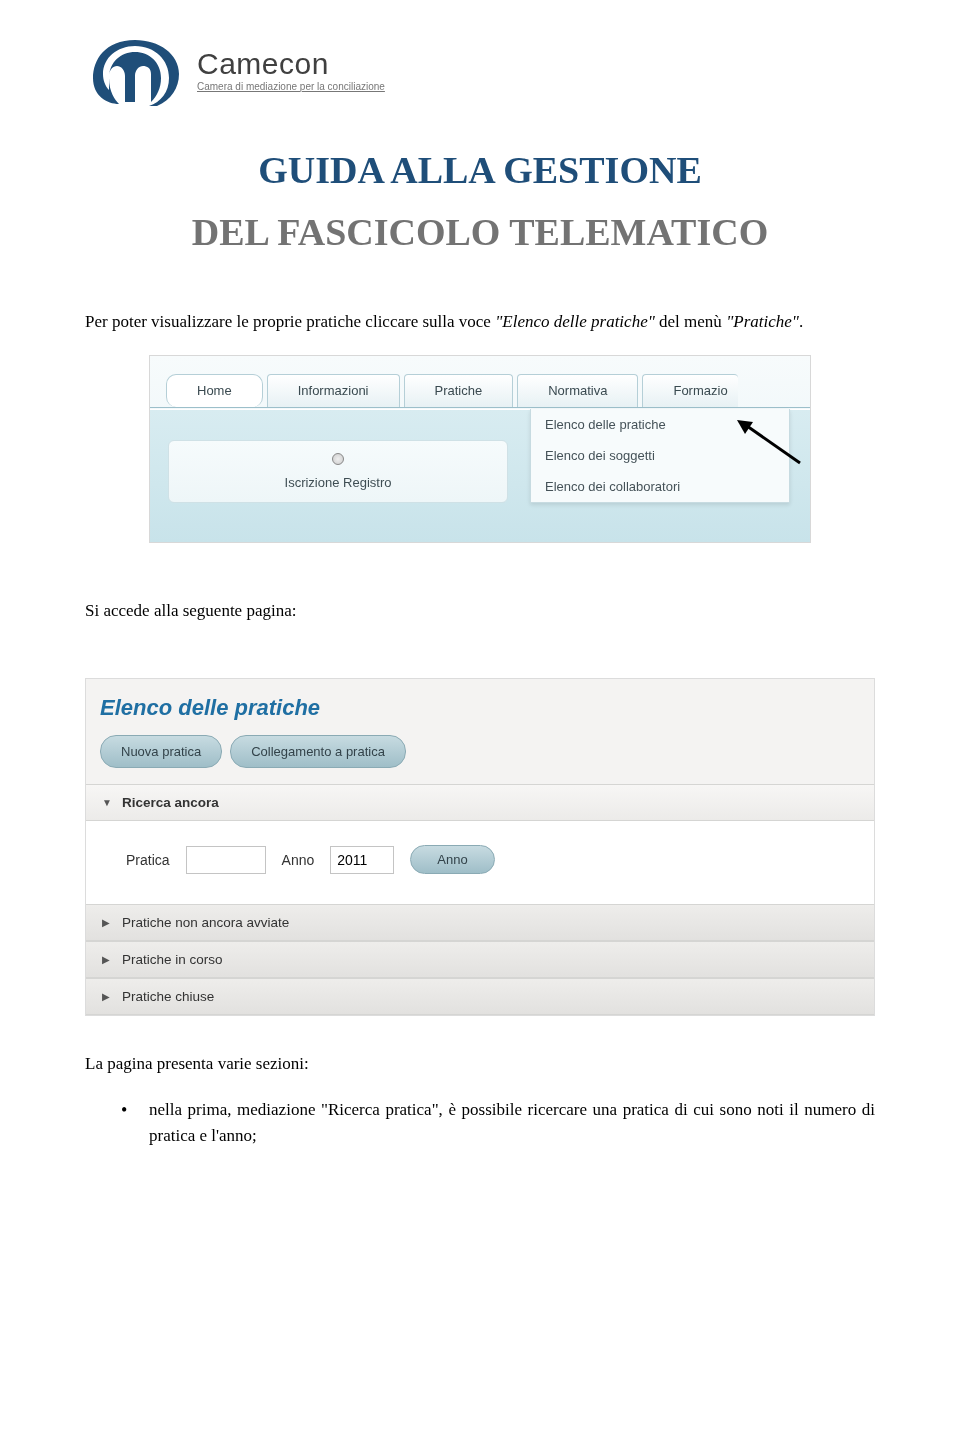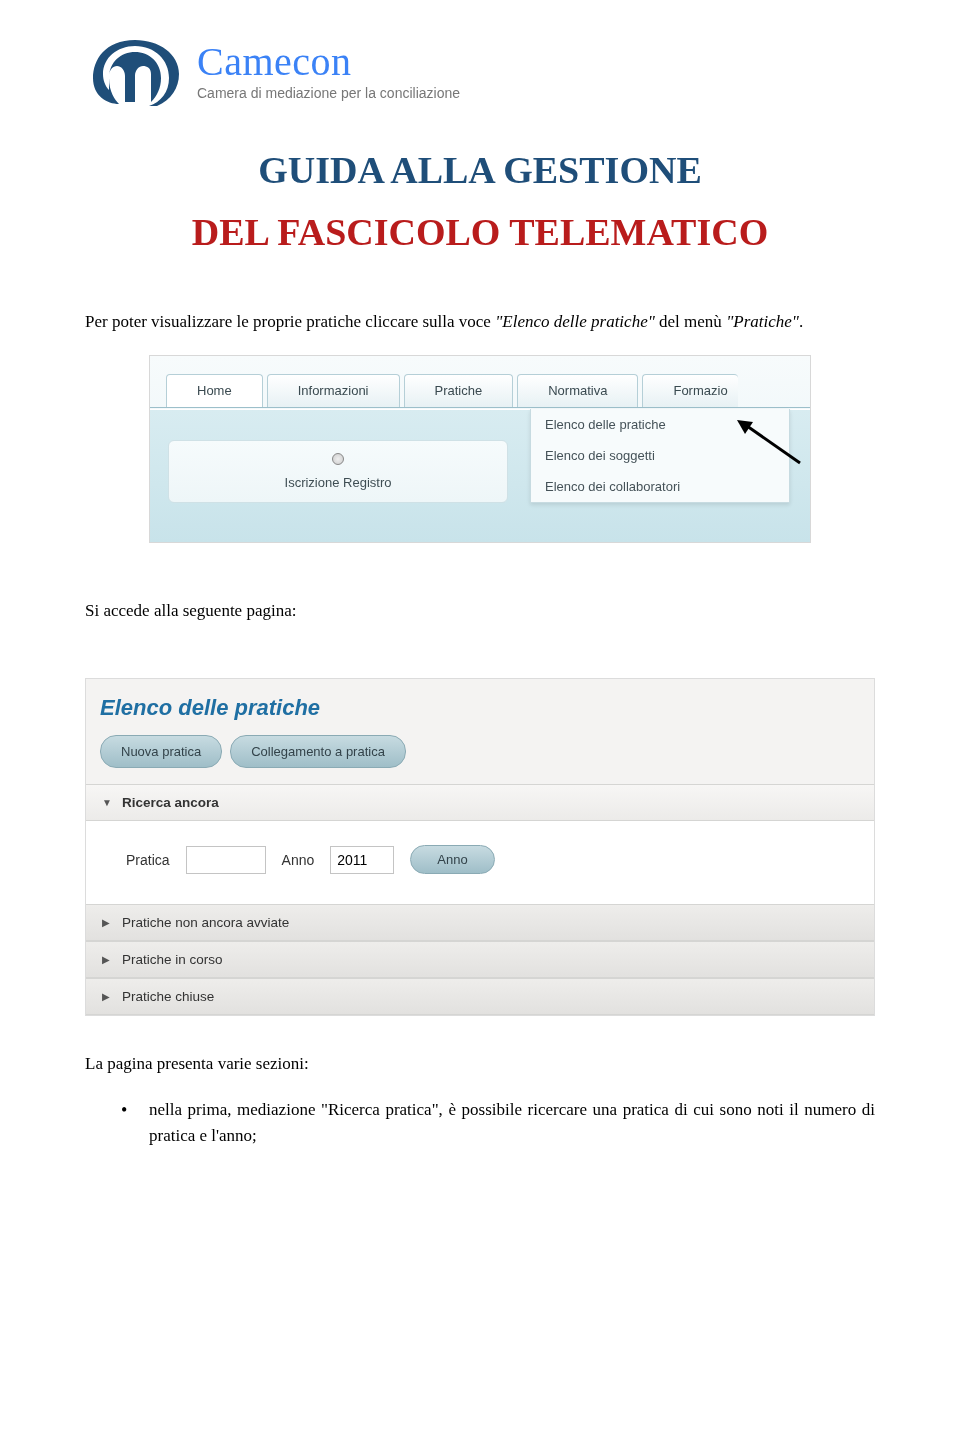--- a/index.html
+++ b/index.html
@@ -13,35 +13,35 @@
   }
   
   .logo-block {
     display: flex;
     align-items: center;
     gap: 12px;
     margin-bottom: 40px;
   }
   .logo-mark svg { display: block; }
   .logo-text { display: flex; flex-direction: column; }
-  .logo-text .brand { font-family: Liberation Serif, serif; font-size: 40px; color: #3b82f6; letter-spacing: 0.5px; }
-  .logo-text .tag { font-family: Arial, sans-serif; font-size: 14px; color: #777; }
+  .logo-text .brand { font-family: Liberation Sans, sans-serif; font-size: 30px; color: #404040; letter-spacing: 0.5px; }
+  .logo-text .tag { font-family: Arial, sans-serif; font-size: 10px; color: #777; text-decoration: underline; }
   
   h1 {
     font-family: 'Century Schoolbook', Georgia, serif;
     font-weight: bold;
     color: #1f4e79;
     font-size: 38px;
     text-align: center;
     margin-bottom: 18px;
   }
   h2 {
     font-family: 'Century Schoolbook', Georgia, serif;
     font-weight: bold;
-    color: #b91c1c;
+    color: #737373;
     font-size: 38px;
     text-align: center;
     margin-bottom: 55px;
   }
   p.body {
     font-family: 'Century Schoolbook', Georgia, serif;
     font-size: 17px;
     line-height: 1.5;
     text-align: justify;
     margin-bottom: 20px;
@@ -69,21 +69,21 @@
   }
   .shot1-tab {
     background: linear-gradient(#fff, #e7f1f4);
     border: 1px solid #b5cfd7;
     border-bottom: none;
     border-radius: 4px 4px 0 0;
     padding: 8px 30px 6px 30px;
     font-size: 13px;
     color: #3a4a50;
   }
-  .shot1-tab.active { background: #fff; }
+  .shot1-tab.active { background: #fff; border-radius: 10px; }
   .shot1-tab.cut { padding-right: 10px; border-right: none; }
   .shot1-body {
     position: absolute;
     top: 53px; left: 0; right: 0; bottom: 0;
     background: linear-gradient(#d8ecf1, #c8e3ea);
     border-top: 1px solid #fff;
   }
   .shot1-sidebox {
     position: absolute;
     top: 30px; left: 18px;

